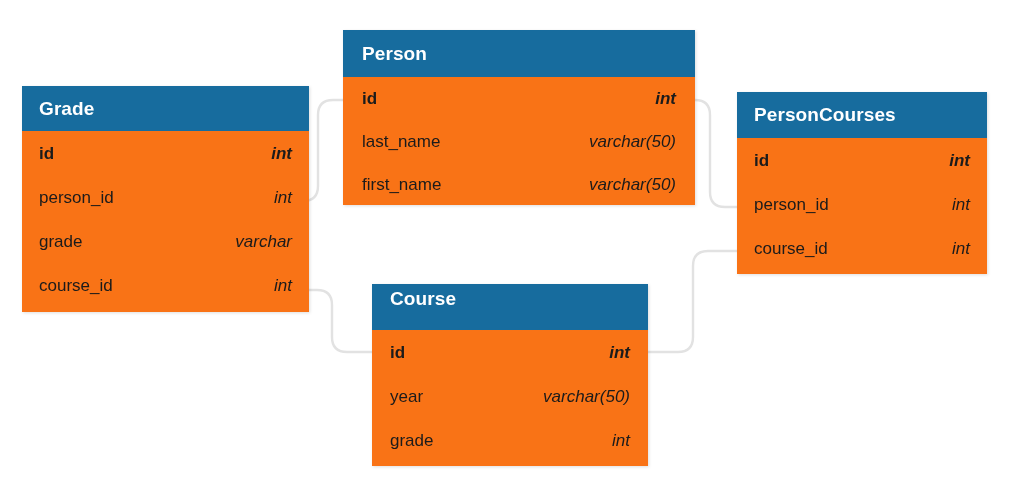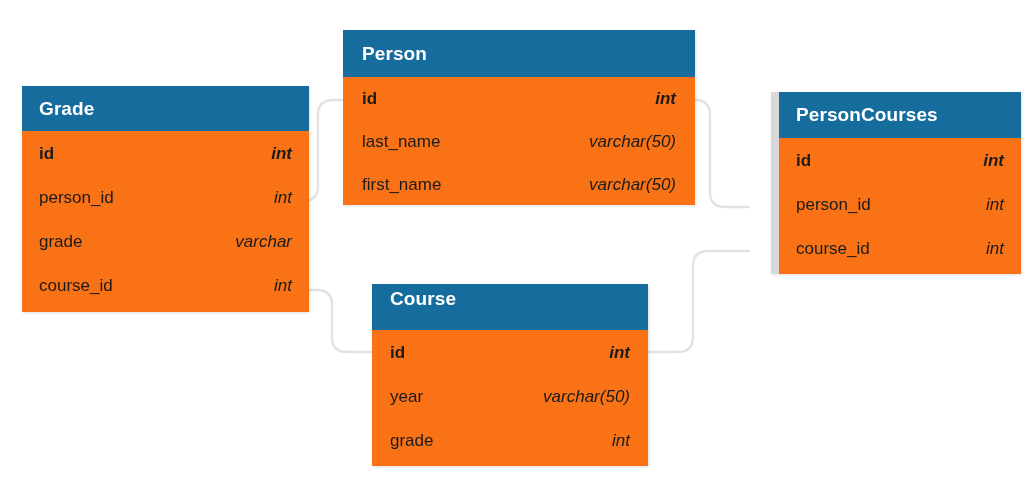--- a/index.html
+++ b/index.html
@@ -79,21 +79,21 @@
   #entity-grade .entity-body { height: 181px; padding: 0 17px; }
   #entity-grade .field-row { height: 44px; padding-top: 2px; }
 
   
   #entity-person { left: 343px; top: 30px; width: 352px; height: 175px; }
   #entity-person .entity-header { height: 47px; padding: 0 0 0 19px; }
   #entity-person .entity-body { height: 128px; padding: 0 19px; }
   #entity-person .field-row { height: 44px; padding-top: 2px; }
 
   
-  #entity-personcourses { left: 771px; top: 92px; width: 250px; height: 182px; padding-left: 8px; }
+  #entity-personcourses { left: 737px; top: 92px; width: 250px; height: 182px; }
   #entity-personcourses .entity-header { height: 46px; padding: 0 0 0 17px; }
   #entity-personcourses .entity-body { height: 136px; padding: 0 17px; }
   #entity-personcourses .field-row { height: 44px; padding-top: 2px; }
 
   
   #entity-course { left: 372px; top: 284px; width: 276px; height: 182px; }
   #entity-course .entity-header { height: 46px; padding: 0 0 16px 18px; }
   #entity-course .entity-body { height: 136px; padding: 0 18px; }
   #entity-course .field-row { height: 44px; padding-top: 2px; }
 

